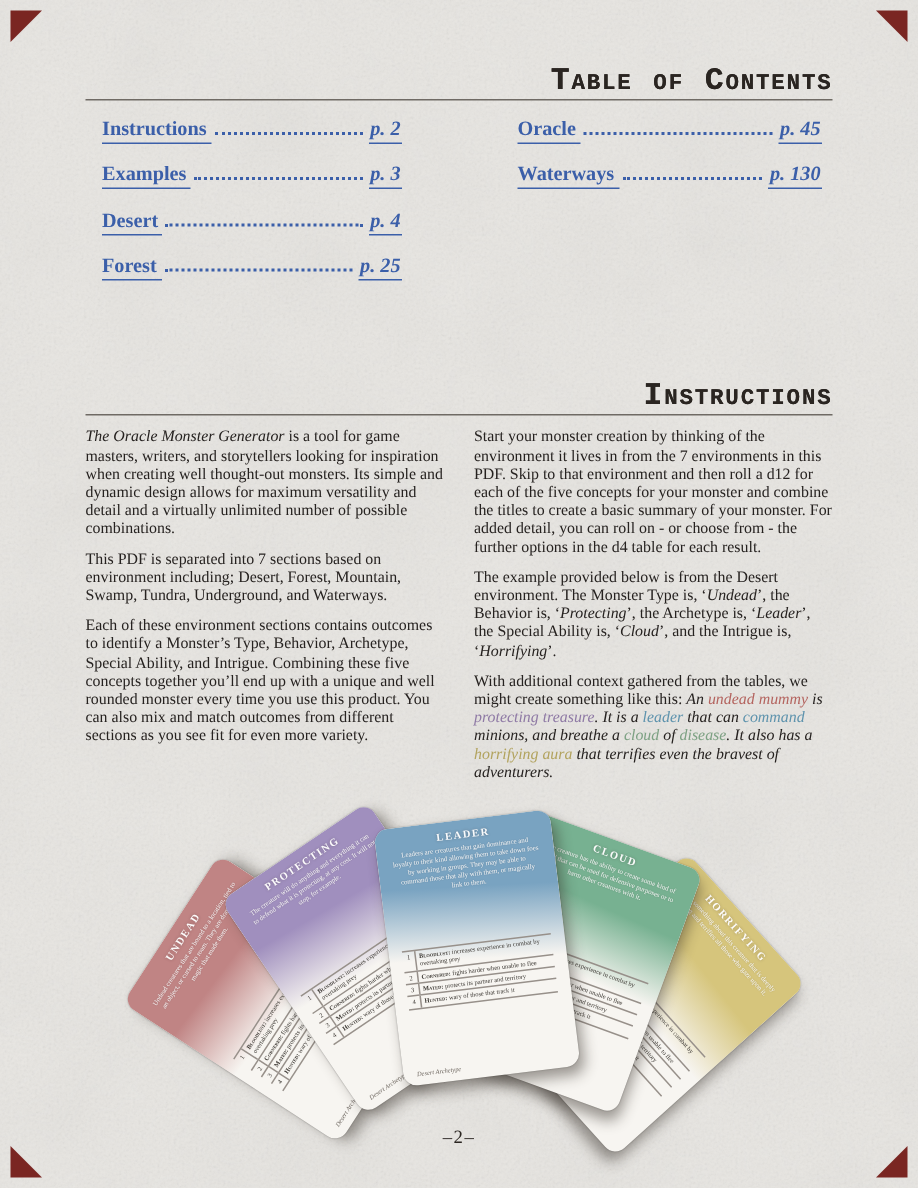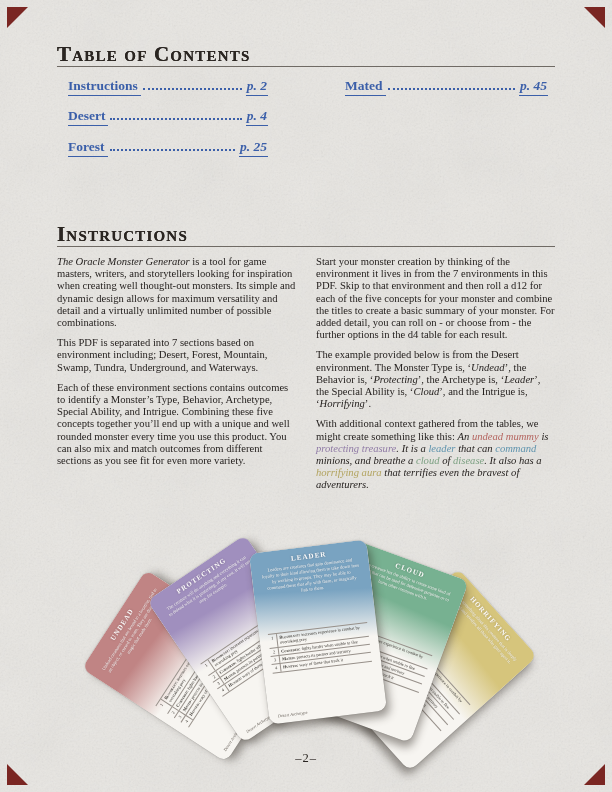--- a/index.html
+++ b/index.html
@@ -15,21 +15,22 @@
   
   .corner{position:absolute;width:0;height:0;}
   .corner.tl{top:7px;left:7px;border-top:21px solid #7a2622;border-right:21px solid transparent;}
   .corner.tr{top:7px;right:7px;border-top:21px solid #7a2622;border-left:21px solid transparent;}
   .corner.bl{bottom:7px;left:7px;border-bottom:21px solid #7a2622;border-right:21px solid transparent;}
   .corner.br{bottom:7px;right:7px;border-bottom:21px solid #7a2622;border-left:21px solid transparent;}
 
   
   .sec-head{
     margin:0 57px;border-bottom:1px solid #6f6a64;
-    text-align:left;
+    text-align:right;
+    font-family:Liberation Mono, monospace;
   }
   .sec-head h1{
     margin:0;display:inline-block;
     font-variant:small-caps;font-weight:bold;
     font-size:21px;letter-spacing:1.2px;color:#2a2521;
     line-height:1.0;padding-bottom:1px;
     text-shadow:0 0 .4px #2a2521;
   }
   .toc-head{padding-top:44px;}
   .ins-head{margin-top:54px;}
@@ -125,35 +126,45 @@
   </div>
 
   <div class="toc">
     <div class="toc-col">
       <div class="toc-row">
         <span class="toc-label">Instructions</span>
         <span class="toc-leader"></span>
         <span class="toc-page">p. 2</span>
       </div>
       <div class="toc-row">
+        <span class="toc-label">Examples</span>
+        <span class="toc-leader"></span>
+        <span class="toc-page">p. 3</span>
+      </div>
+      <div class="toc-row">
         <span class="toc-label">Desert</span>
         <span class="toc-leader"></span>
         <span class="toc-page">p. 4</span>
       </div>
       <div class="toc-row">
         <span class="toc-label">Forest</span>
         <span class="toc-leader"></span>
         <span class="toc-page">p. 25</span>
       </div>
     </div>
     <div class="toc-col right">
       <div class="toc-row">
-        <span class="toc-label">Mated</span>
+        <span class="toc-label">Oracle</span>
         <span class="toc-leader"></span>
         <span class="toc-page">p. 45</span>
+      </div>
+      <div class="toc-row">
+        <span class="toc-label">Waterways</span>
+        <span class="toc-leader"></span>
+        <span class="toc-page">p. 130</span>
       </div>
     </div>
   </div>
 
   <div class="sec-head ins-head">
     <h1>Instructions</h1>
   </div>
 
   <div class="columns">
     <div class="col">

